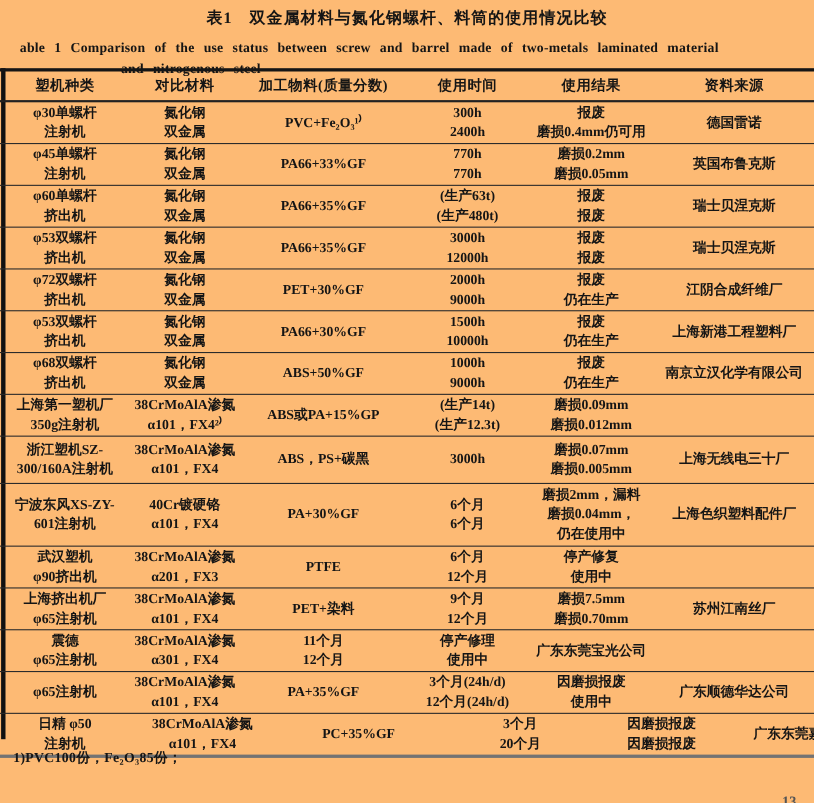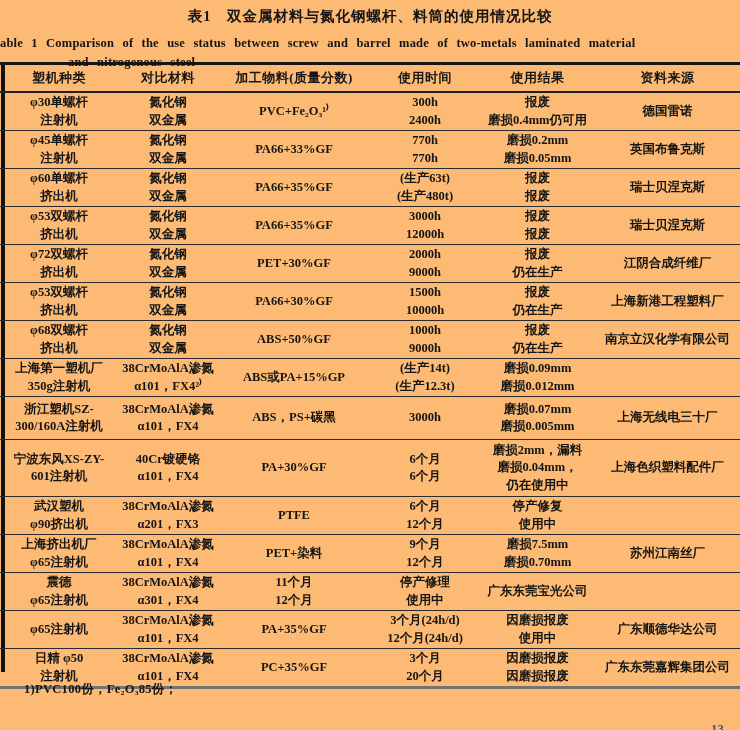--- a/index.html
+++ b/index.html
@@ -19,57 +19,58 @@
     letter-spacing:1px;
   }
   .title-en{
     font-weight:bold;
     font-size:12.5px;
     line-height:17px;
     margin-top:9px;
     letter-spacing:0.2px;
     word-spacing:5px;
     white-space:nowrap;
-  }
-  .title-en-l2{margin-left:68px;margin-top:2px;}
+    margin-left:18px;
+  }
+  .title-en-l2{margin-left:110px;margin-top:2px;}
   .left-bar{
     position:absolute;left:1px;top:62px;width:4px;height:610px;background:#111;
   }
   .tbl{
     position:absolute;left:0;top:62px;width:740px;
     border-top:3px solid #151515;
     border-bottom:3px solid #737373;
   }
   .tr{
     display:grid;
     grid-template-columns:118px 100px 152px 110px 115px 145px;
     align-items:center;
     height:37px;
     border-bottom:1.6px solid #2b2b2b;
   }
   .tr.hdr{height:26px;border-bottom:2px solid #222;}
   .tr.r8{height:42px;}
   .tr.r9{height:56px;}
-  .tr:last-child{border-bottom:none;}
+  .tr:last-child{border-bottom:none;gap:16px;}
   .td{
     text-align:center;
     font-size:12.5px;
     line-height:17.5px;
     font-weight:bold;
     white-space:pre-line;
     overflow:hidden;
   }
   .th{
     text-align:center;
     font-size:13px;
     font-weight:bold;
     letter-spacing:0.5px;
   }
   .footnotes{
-    position:absolute;left:24px;top:678px;
+    position:absolute;left:12px;top:678px;
     font-size:12.5px;line-height:23px;font-weight:bold;
     letter-spacing:0.3px;
   }
   .page-num{
     position:absolute;right:16px;bottom:-7px;
     font-size:13px;font-weight:bold;color:#555;
   }
 </style>
 </head>
 <body>

